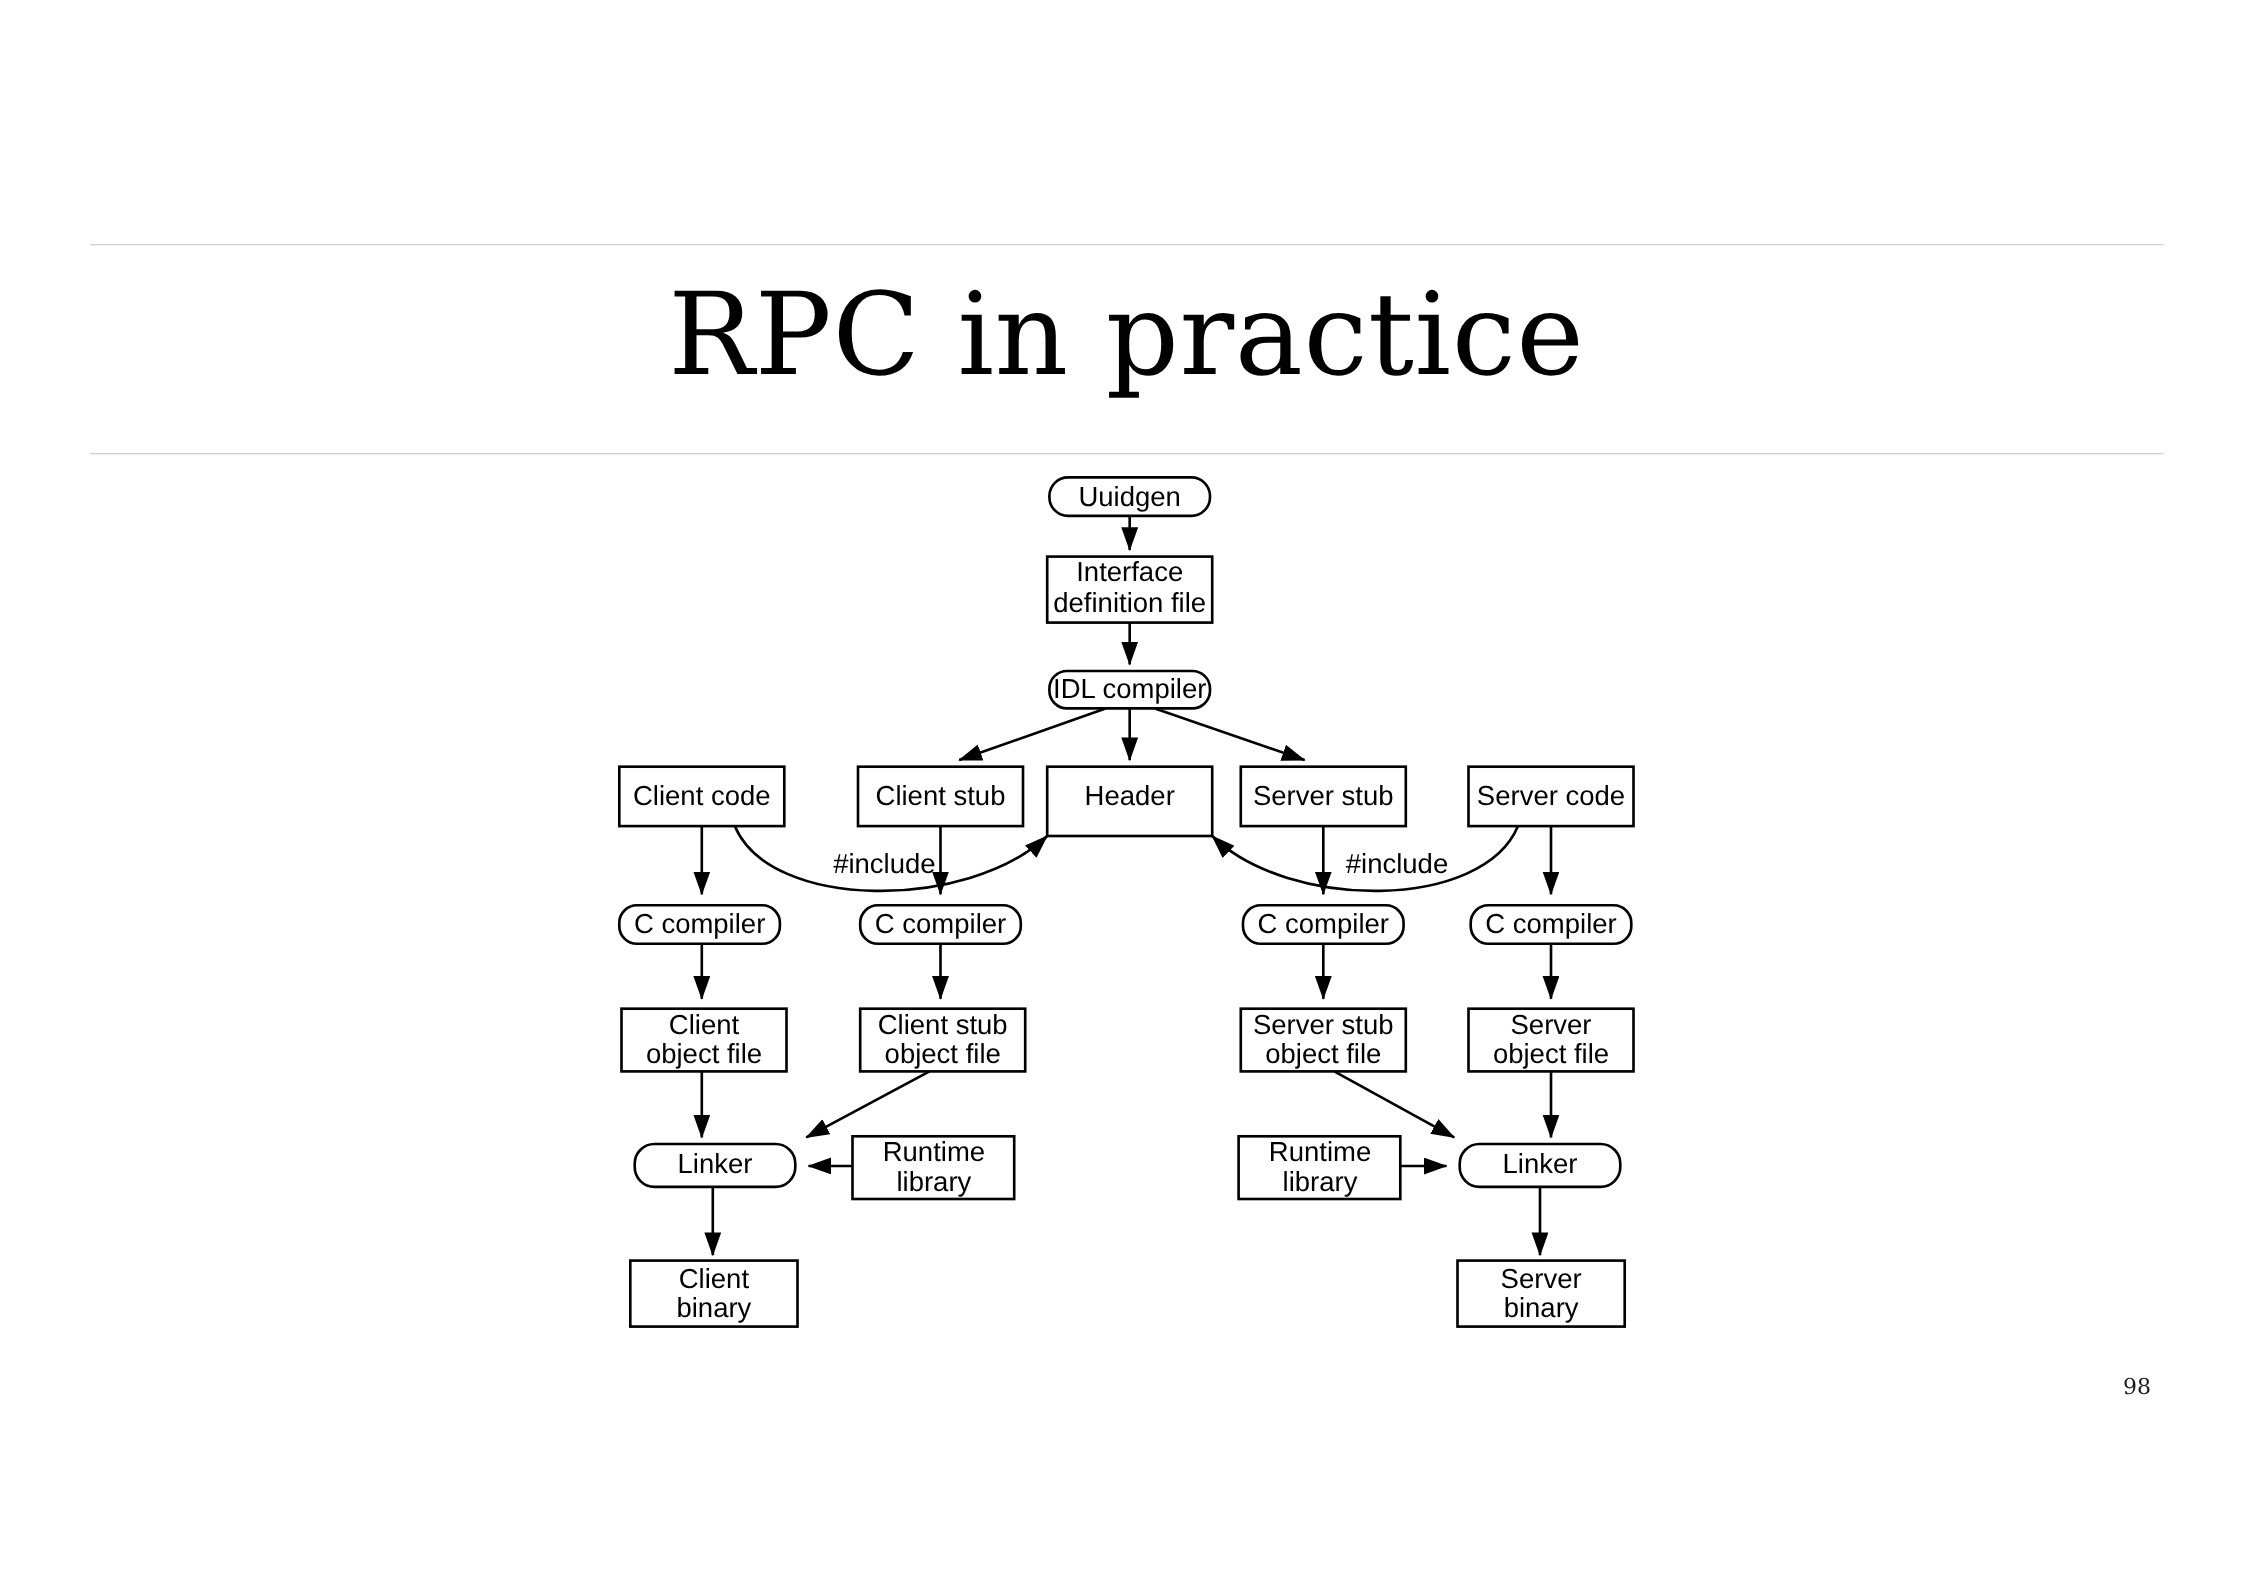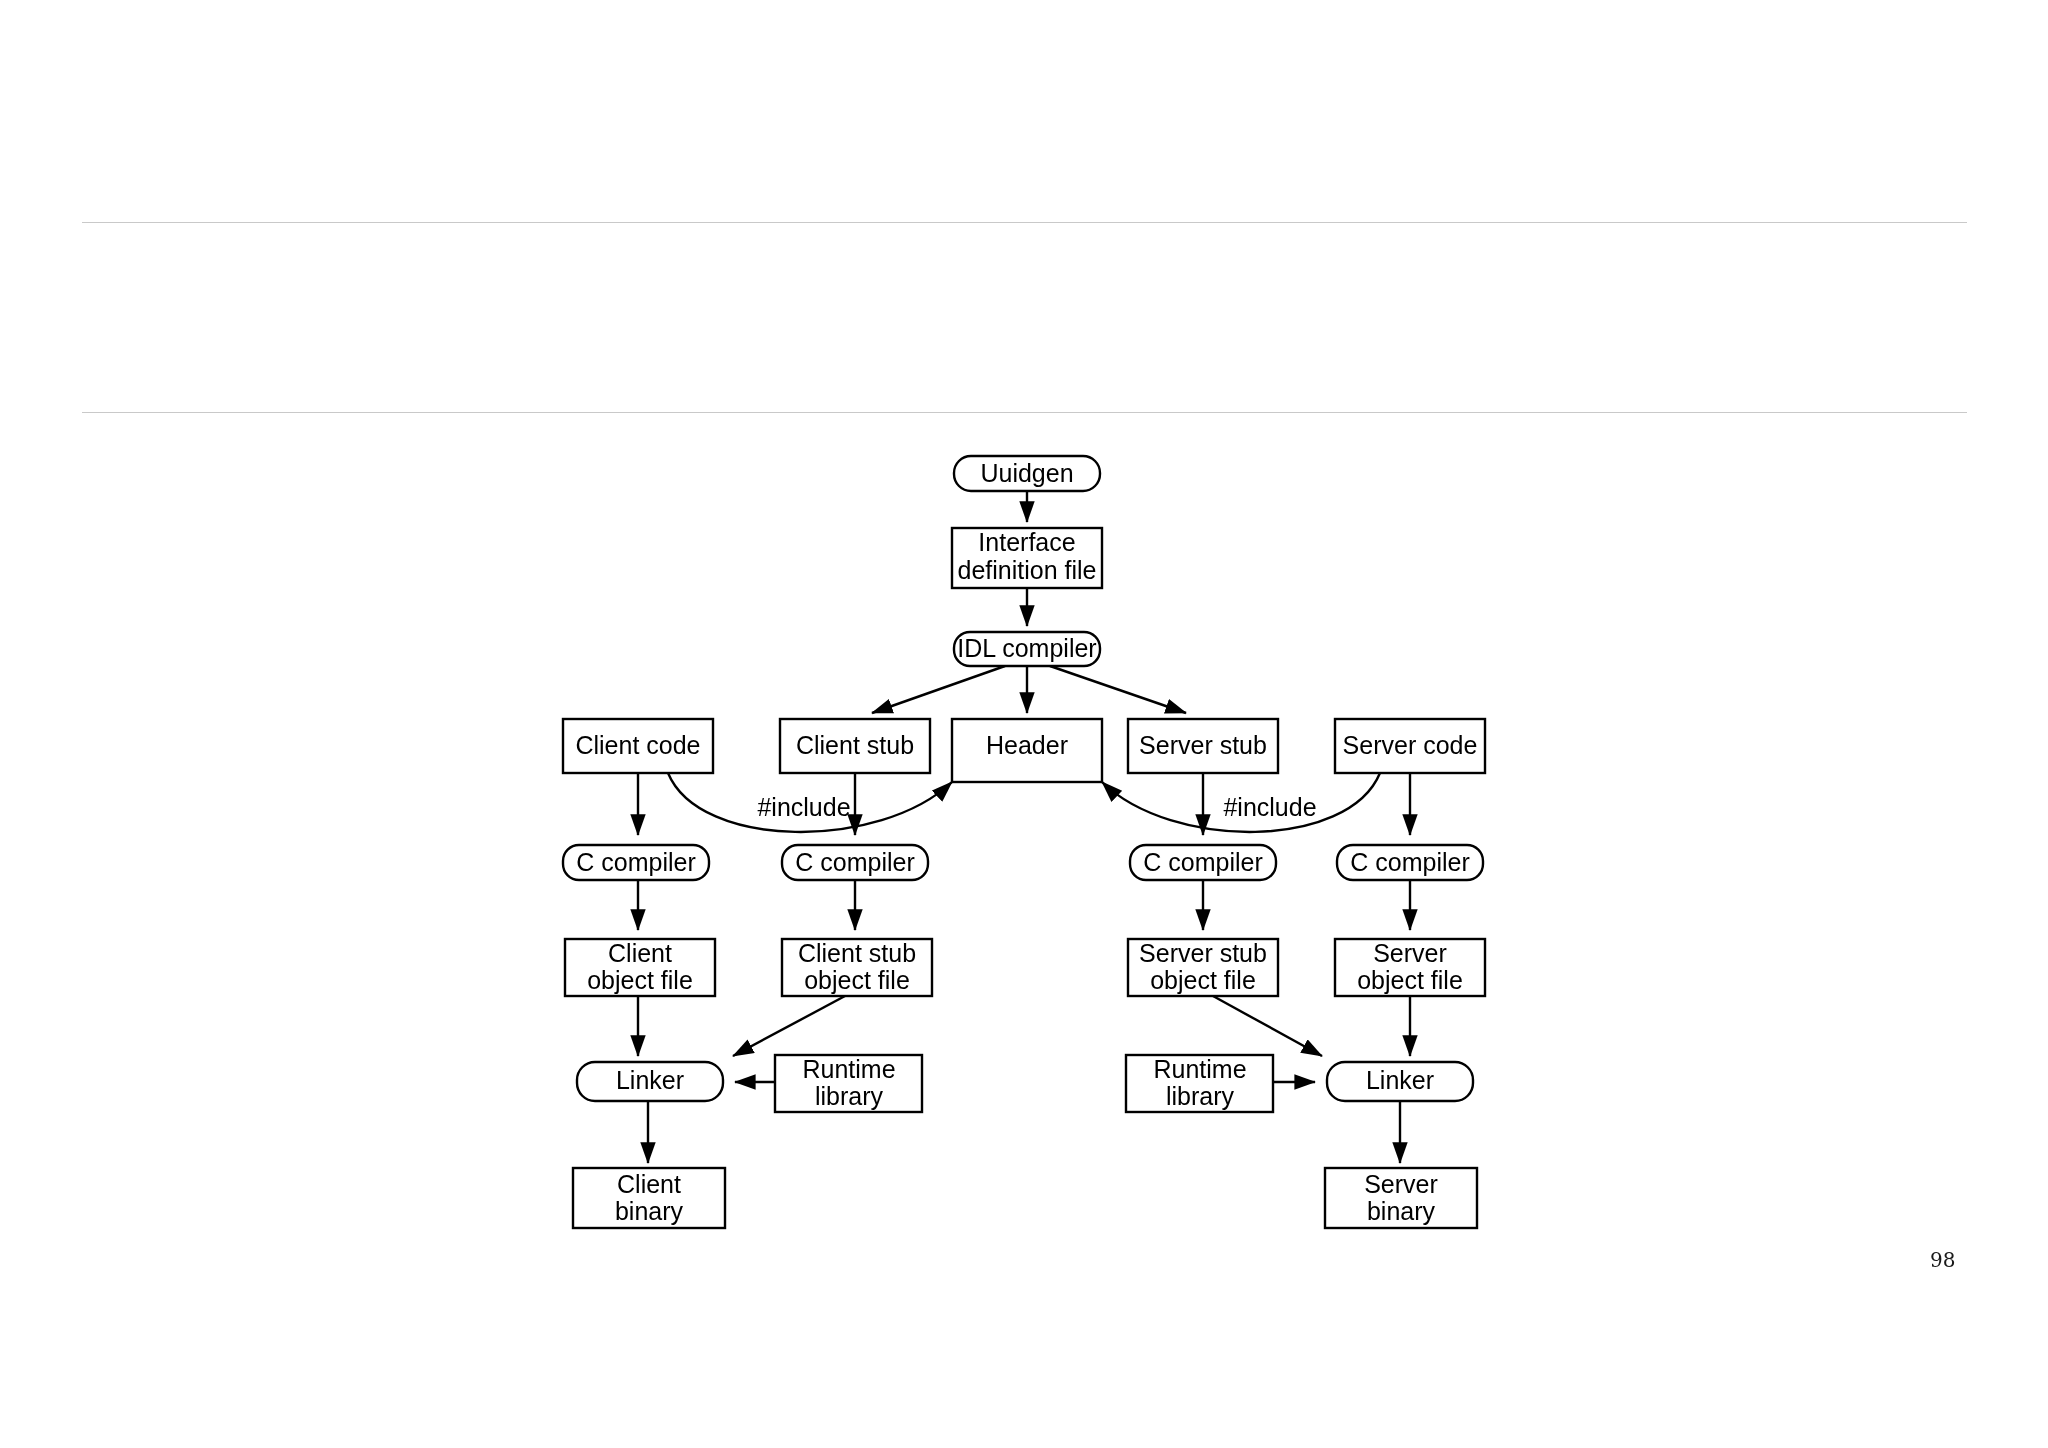--- a/index.html
+++ b/index.html
@@ -47,21 +47,21 @@
     width: 60px;
     text-align: left;
     font-family: "DejaVu Serif", "Liberation Serif", serif;
     font-size: 20px;
     color: #1a1a1a;
   }
 
   #diagram {
     position: absolute;
     left: 0;
-    top: 430px;
+    top: 408px;
     width: 1852px;
     height: 840px;
   }
   svg { display: block; }
   .node-rect {
     fill: #ffffff;
     stroke: #000000;
     stroke-width: 2.4;
   }
   .node-label {
@@ -84,20 +84,21 @@
   }
 </style>
 </head>
 <body>
 
 <div id="slide">
 
   <div class="rule" id="rule-top"></div>
   <div class="rule" id="rule-bottom"></div>
 
+  <div id="page-title">RPC in practice</div>
 
   <div id="page-number">98</div>
 
   <div id="diagram">
     <svg width="2048" height="840" viewBox="0 0 2048 840" xmlns="http://www.w3.org/2000/svg">
       <defs>
         <marker id="arrow" markerWidth="10" markerHeight="10" refX="8.6" refY="3.2" orient="auto" markerUnits="strokeWidth">
           <path d="M0,0 L9,3.2 L0,6.4 z" fill="#000000"></path>
         </marker>
       </defs>

